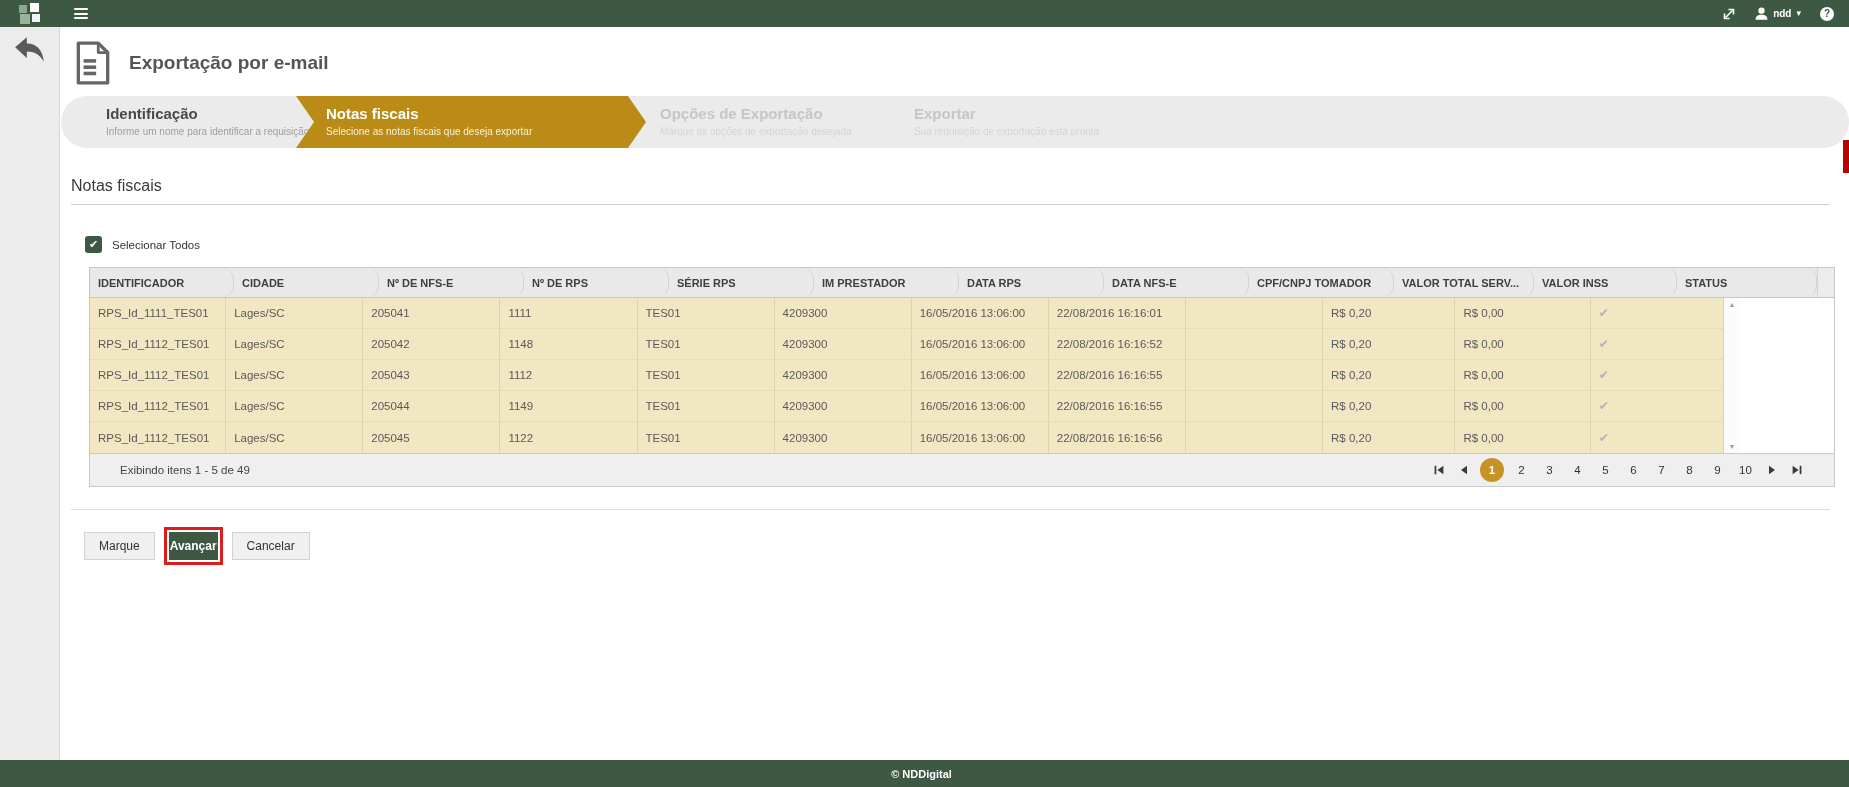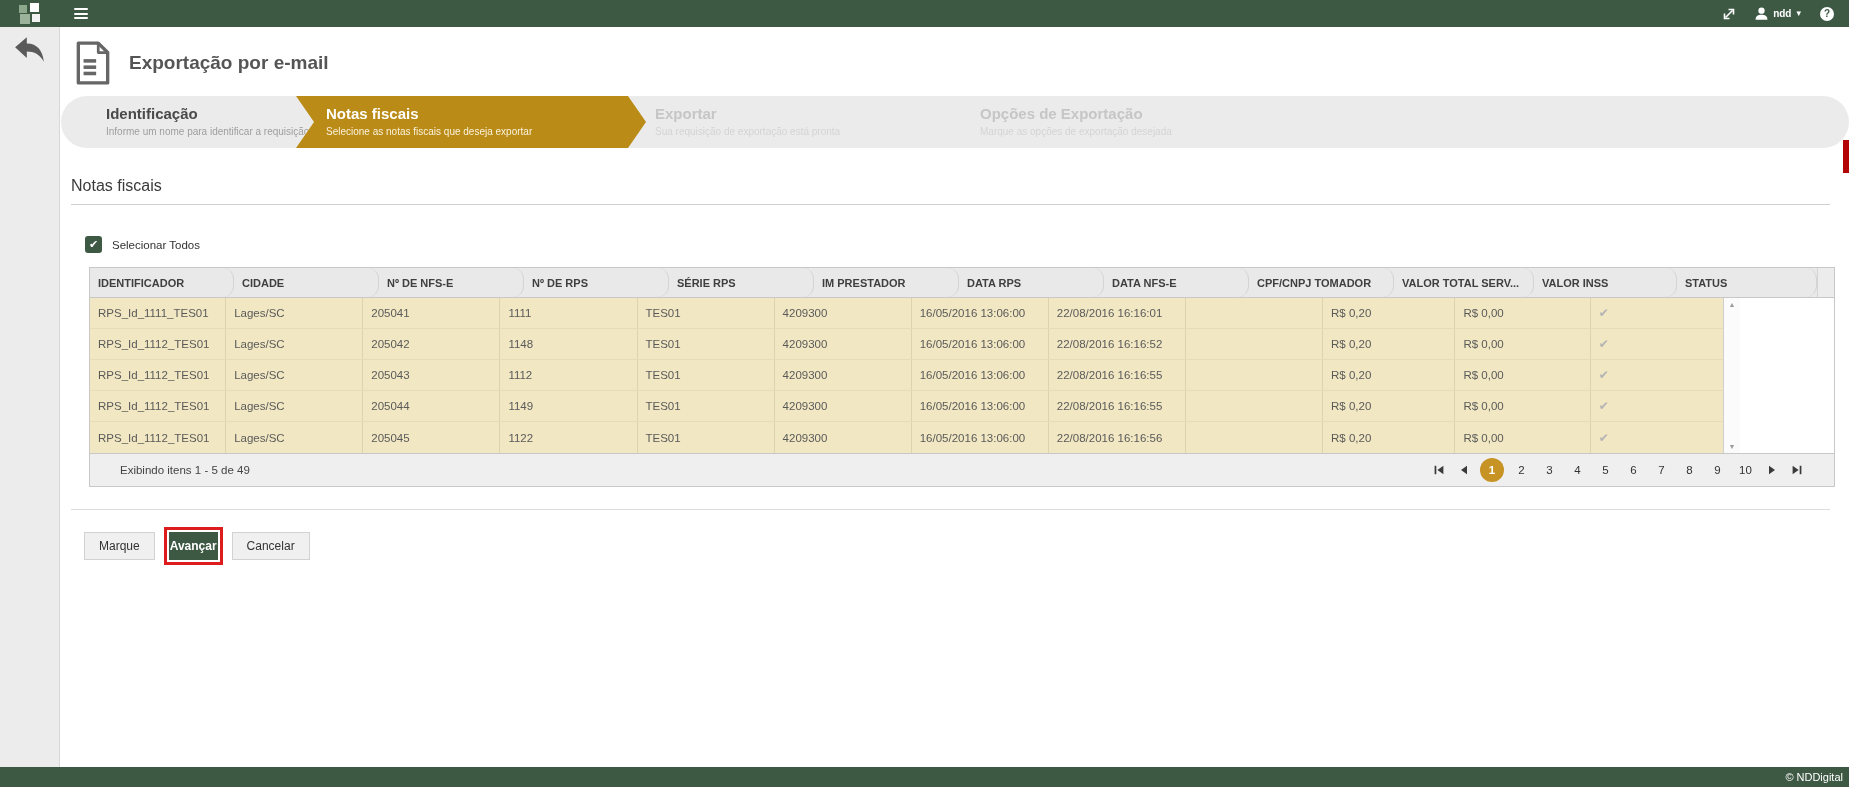--- a/index.html
+++ b/index.html
@@ -94,22 +94,22 @@
 
   
   .actions { margin:17px 0 0 13px; display:flex; align-items:center; }
   .btn { background:#f0f0f0; border:1px solid #d2d2d2; padding:6px 14px; font-size:12px; color:#333;
          font-family:inherit; cursor:pointer; }
   .next-wrap { border:3px solid #dd1d1d; margin:0 9px; display:inline-block; padding:2px; background:#fff; }
   .btn-primary { background:#3d5944; border:1px solid #3d5944; color:#fff; font-weight:bold; padding:6px 0;
                  font-size:12px; font-family:inherit; cursor:pointer; }
 
   
-  .app-footer { position:absolute; bottom:0; left:0; right:0; height:20px; background:#3d5944; color:#fff;
-                font-size:11px; font-weight:normal; display:flex; align-items:center; justify-content:flex-end;
+  .app-footer { position:absolute; bottom:0; left:0; right:0; height:27px; background:#3d5944; color:#fff;
+                font-size:11px; font-weight:bold; display:flex; align-items:center; justify-content:center;
                 padding-right:6px; z-index:20; }
   .feedback-tab { position:absolute; top:140px; right:0; width:6px; height:33px; background:#b30505; z-index:30; }
 </style>
 </head>
 <body>
 
 <div class="topbar">
   <div class="logo-area">
     <span class="logo-grid">
       <i class="lg1"></i>
@@ -164,27 +164,27 @@
 
   <div class="wizard">
     <div class="step step1 step-done">
       <div class="t">Identificação</div>
       <div class="s">Informe um nome para identificar a requisição</div>
     </div>
     <div class="step step3">
       <div class="t">Notas fiscais</div>
       <div class="s">Selecione as notas fiscais que deseja exportar</div>
     </div>
+    <div class="step step4 step-disabled">
+      <div class="t">Opções de Exportação</div>
+      <div class="s">Marque as opções de exportação desejada</div>
+    </div>
     <div class="step step5 step-disabled">
       <div class="t">Exportar</div>
       <div class="s">Sua requisição de exportação está pronta</div>
-    </div>
-    <div class="step step4 step-disabled">
-      <div class="t">Opções de Exportação</div>
-      <div class="s">Marque as opções de exportação desejada</div>
     </div>
   </div>
 
   <div class="content">
     <div class="section-heading">Notas fiscais</div>
     <div class="divider1"></div>
 
     <div class="select-row">
       <span class="checkbox">✔</span>
       <span class="select-label">Selecionar Todos</span>

